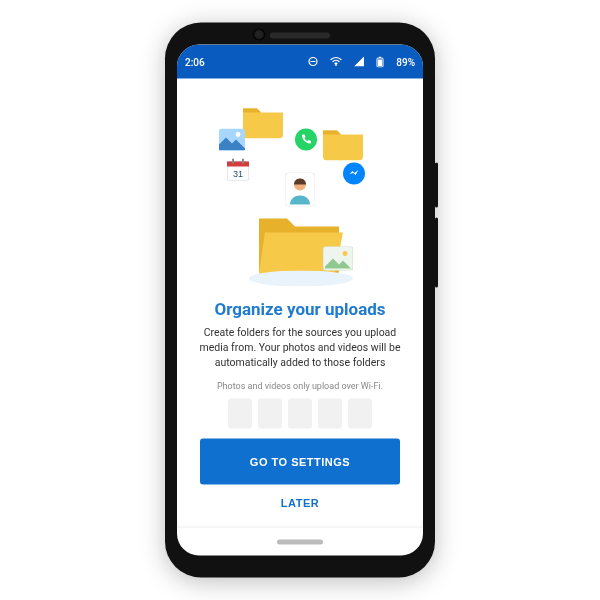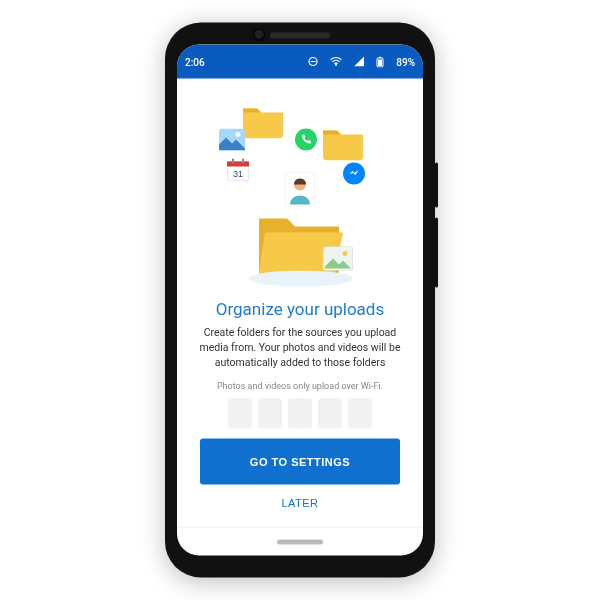--- a/index.html
+++ b/index.html
@@ -31,33 +31,33 @@
     display:flex;align-items:center;justify-content:space-between;
     padding:0 8px;font-weight:500;
   }
   .status-icons{display:flex;align-items:center;gap:12px;}
   .status-icons svg{display:block;}
   .content{flex:1;display:flex;flex-direction:column;align-items:center;padding:14px 16px 8px;}
   .illus{width:190px;height:190px;position:relative;margin-top:8px;}
   .fold{position:absolute;}
   .fold svg{display:block;}
   .circle-ic{position:absolute;border-radius:50%;display:flex;align-items:center;justify-content:center;}
-  .headline{color:#1f7ad1;font-size:17px;font-weight:400;margin-top:8px;}
+  .headline{color:#1f7ad1;font-size:17px;font-weight:700;margin-top:8px;}
   .body{color:#333;font-size:10.5px;text-align:center;line-height:1.45;margin-top:6px;max-width:210px;}
   .note{color:#888;font-size:9px;text-align:right;margin-top:10px;}
   .skeleton{display:flex;gap:6px;margin-top:8px;}
   .skeleton span{width:24px;height:30px;background:#f1f1f1;border-radius:3px;}
   .btn-primary{
     margin-top:10px;width:200px;height:46px;background:#1070d0;color:#fff;
     font-size:11px;font-weight:600;letter-spacing:.5px;border:none;border-radius:3px;
     cursor:pointer;
   }
   .btn-secondary{
     margin-top:6px;background:none;border:none;color:#1070d0;font-size:11px;
-    font-weight:400;letter-spacing:.5px;cursor:pointer;padding:6px 12px;
+    font-weight:700;letter-spacing:.5px;cursor:pointer;padding:6px 12px;
   }
   .navbar{
     height:28px;border-top:1px solid #eee;display:flex;align-items:center;justify-content:center;
   }
   .nav-pill{width:46px;height:5px;background:#bbb;border-radius:3px;}
 </style>
 </head>
 <body>
 
 <div class="stage">

